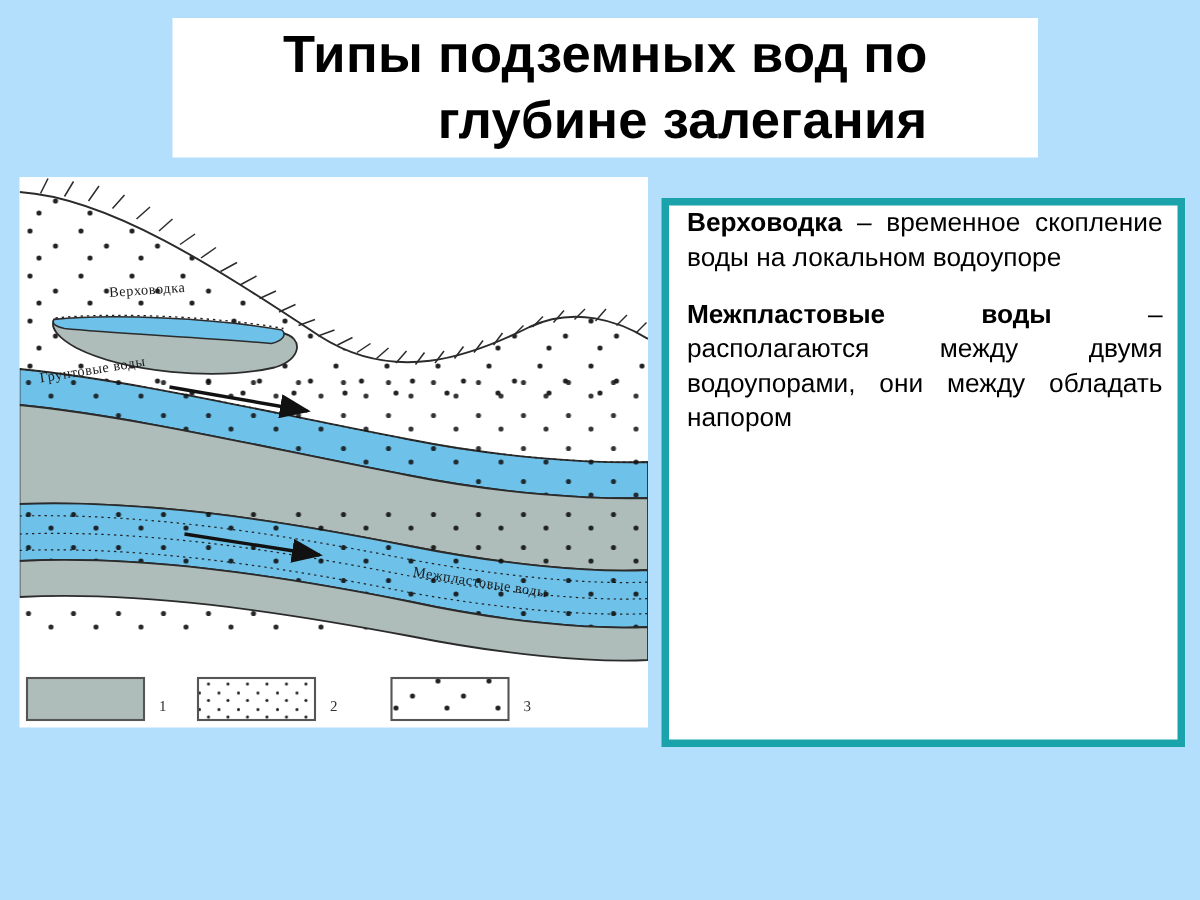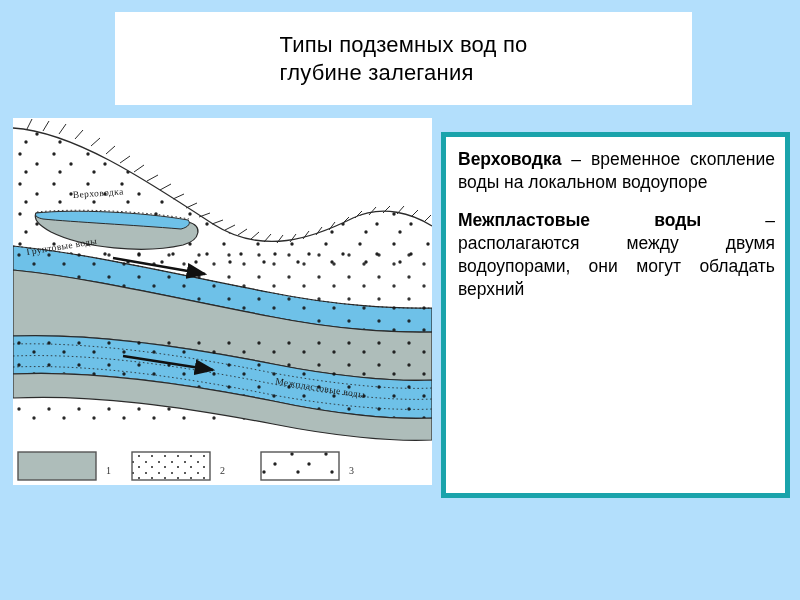--- a/index.html
+++ b/index.html
@@ -14,24 +14,24 @@
 
   
   #title-box{
     position:absolute;
     left:115px; top:12px;
     width:577px; height:93px;
     background:#ffffff;
     display:flex;align-items:center;justify-content:center;
   }
   #title-text{
-    font-size:22px;
-    font-weight:normal;
+    font-size:35px;
+    font-weight:bold;
     color:#000000;
-    text-align:left;
+    text-align:right;
     line-height:1.25;
     letter-spacing:0.2px;
     padding:0 8px;
   }
 
   
   #diagram-panel{
     position:absolute;
     left:13px; top:118px;
     width:419px; height:367px;
@@ -58,21 +58,21 @@
     left:441px; top:132px;
     width:349px; height:366px;
     background:#1aa3ab;
     padding:5px;
     box-sizing:border-box;
   }
   #text-panel-inner{
     background:#ffffff;
     width:100%;height:100%;
     box-sizing:border-box;
-    padding:11px 10px 8px 12px;
+    padding:0 10px 8px 12px;
   }
   .para{
     font-size:17.5px;
     line-height:1.33;
     color:#000000;
     text-align:justify;
     text-align-last:left;
     margin:0 0 14px 0;
   }
   .para:last-child{margin-bottom:0;}
@@ -198,17 +198,17 @@
 
 <div id="text-panel">
   <div id="text-panel-inner">
 
     <p class="para">
       <b>Верховодка</b><span> – </span><span>временное скопление воды на локальном водоупоре</span>
     </p>
 
 
     <p class="para">
-      <b>Межпластовые воды</b><span> – </span><span>располагаются между двумя водоупорами, они могут обладать верхний</span>
+      <b>Межпластовые воды</b><span> – </span><span>располагаются между двумя водоупорами, они между обладать напором</span>
     </p>
 
   </div>
 </div>
 
 </body></html>

